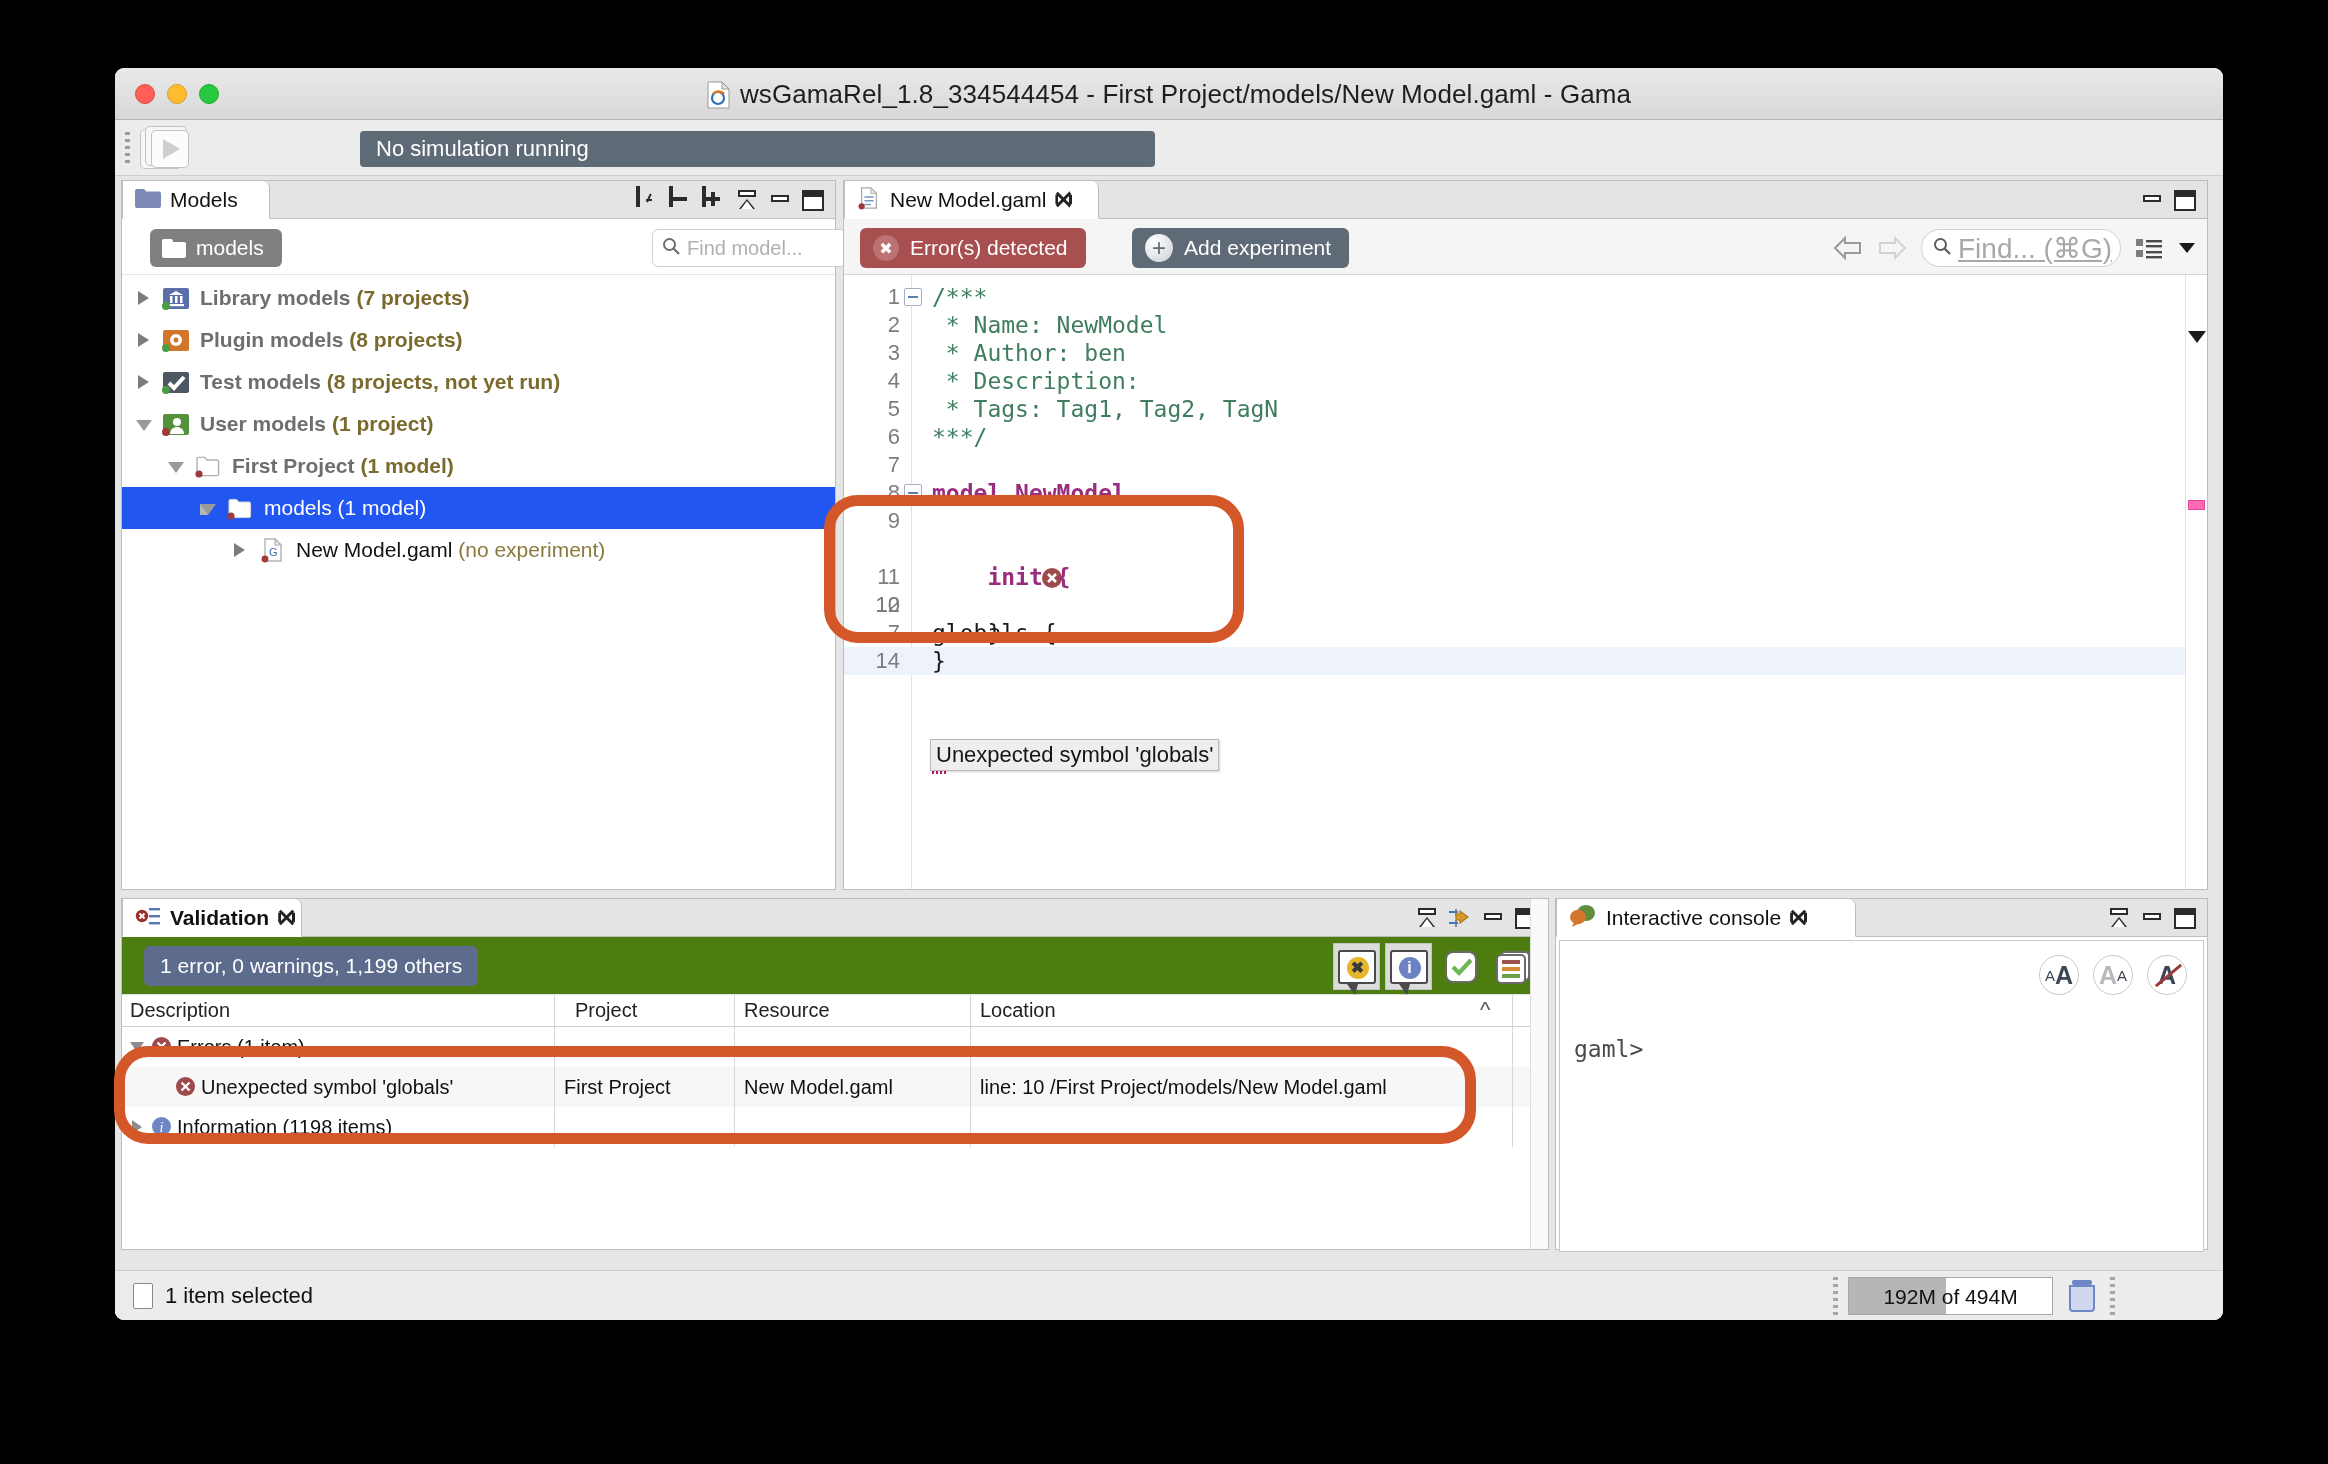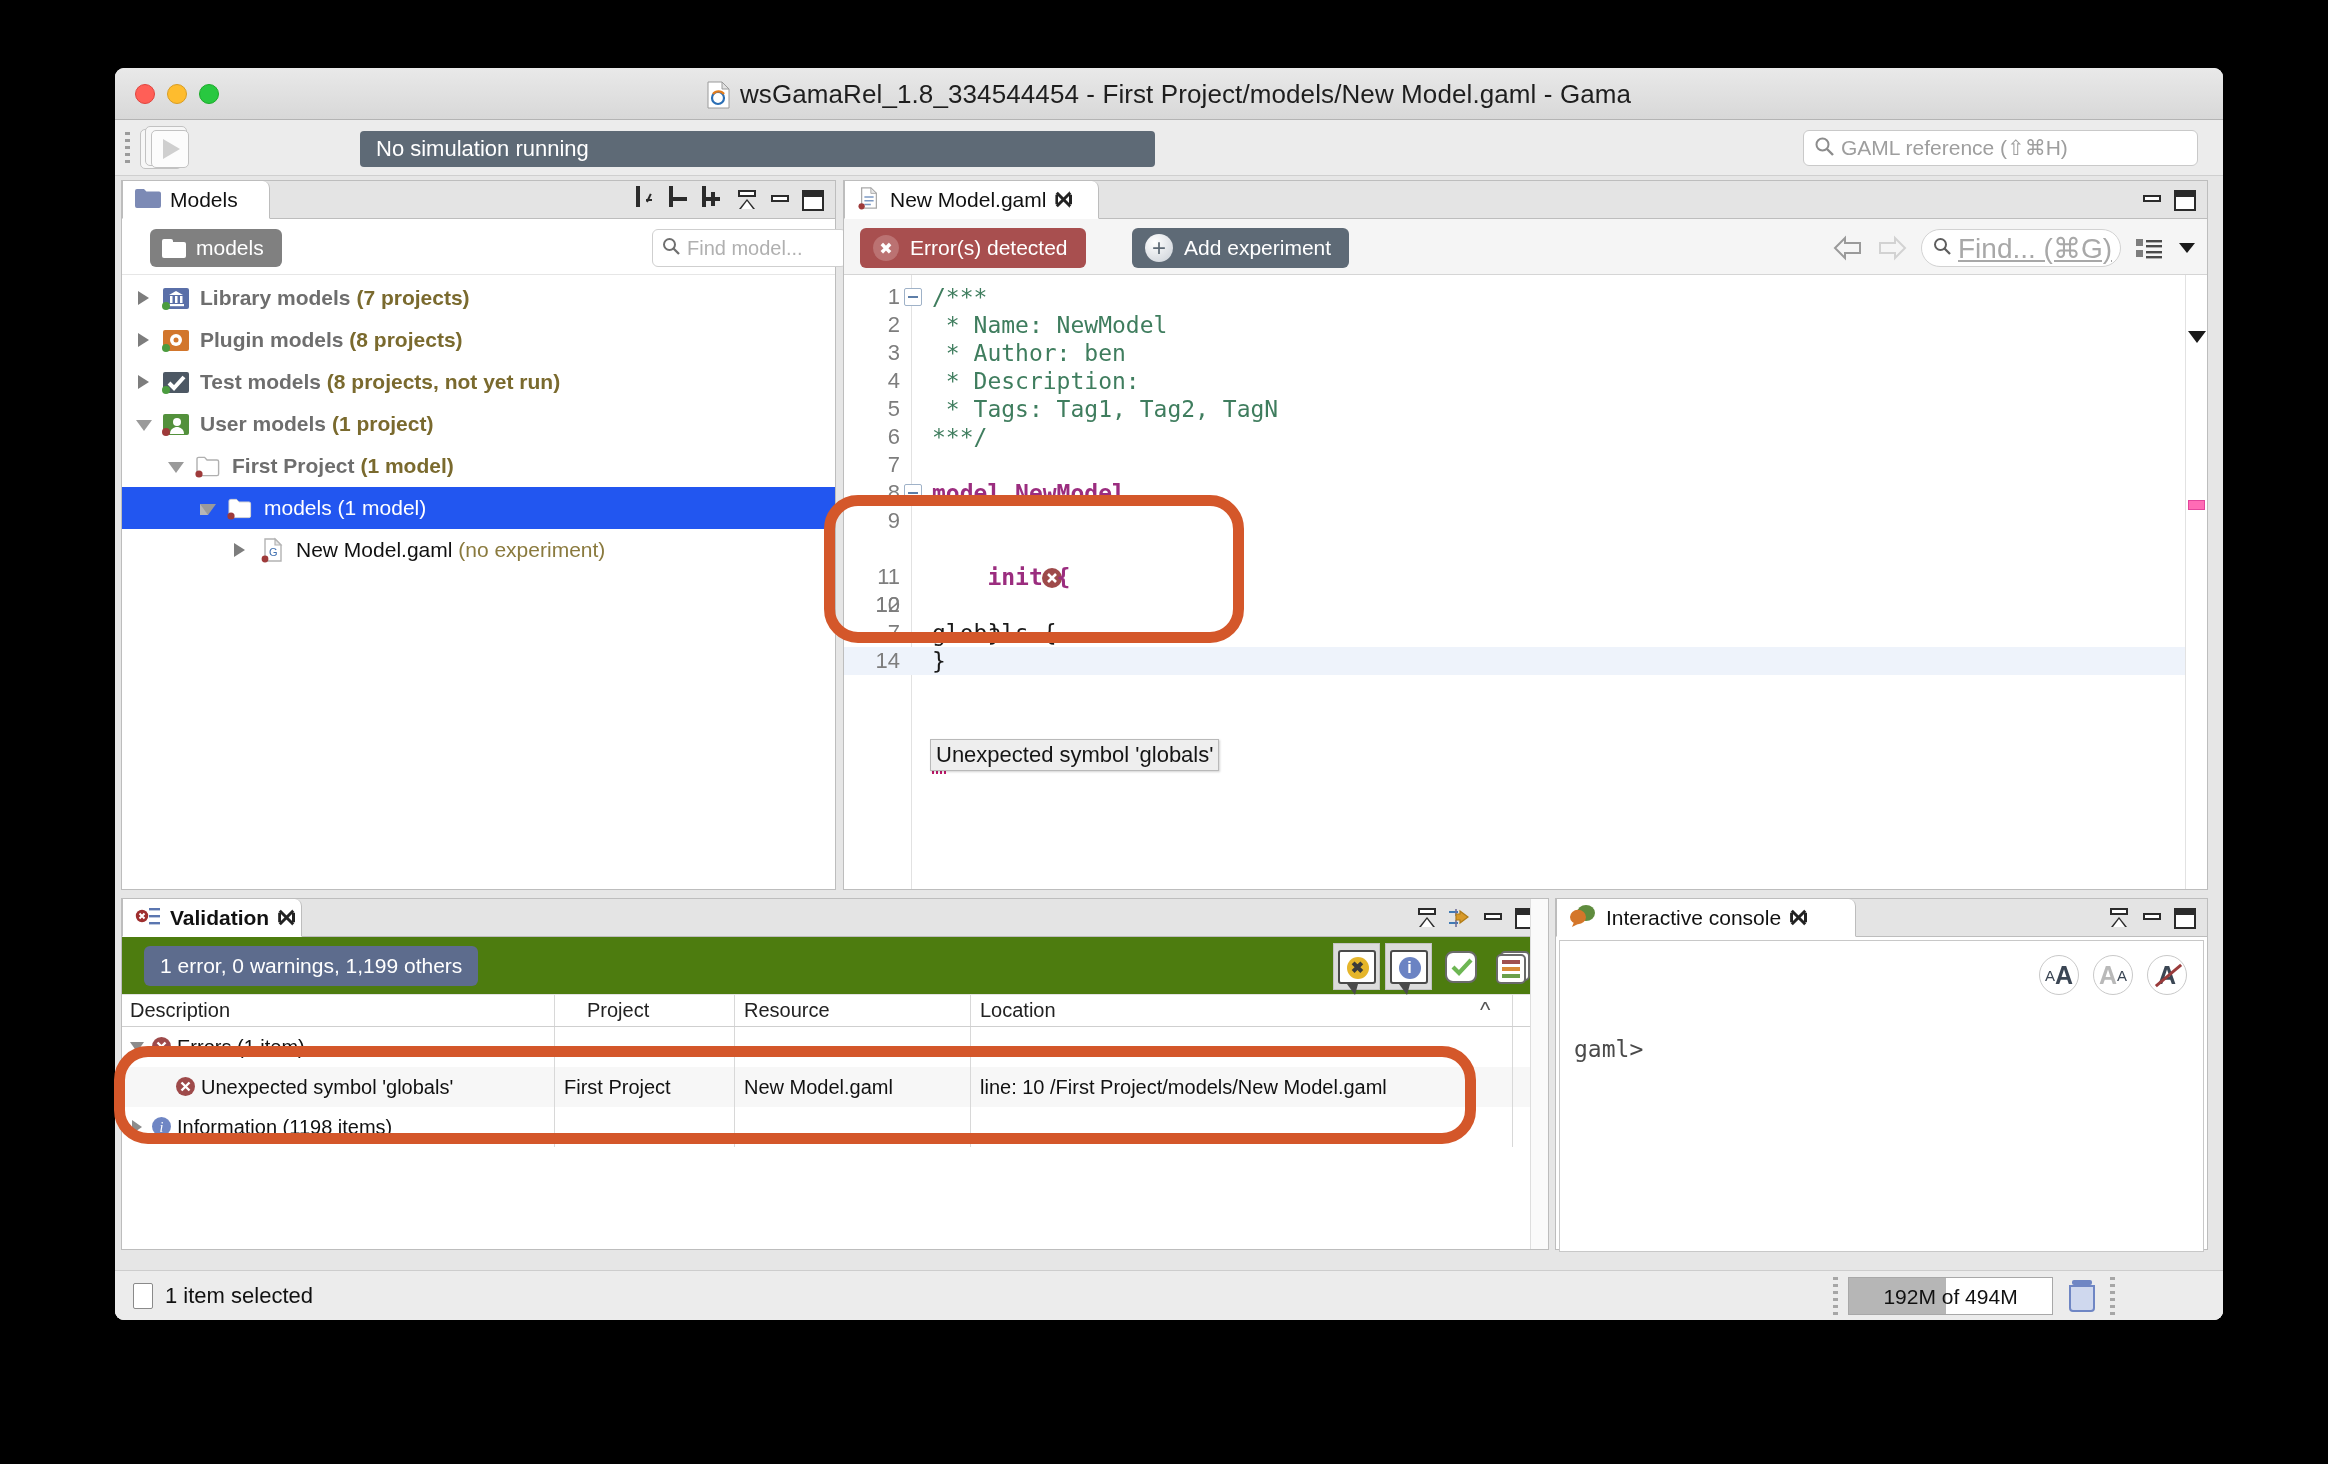--- a/index.html
+++ b/index.html
@@ -288,29 +288,20 @@
     <div class="grip"></div>
     <div class="play-stack">
       <div class="card c1"></div>
           <div class="card c2"></div>
           <div class="card c3"></div>
       <div class="play-tri"></div>
     </div>
     <div class="sim-status">
       <span>No simulation running</span>
     </div>
-    <div class="gaml-search">
-      <span>
-        <svg width="21" height="21" viewBox="0 0 21 21">
-              <circle cx="8.5" cy="8.5" r="6" fill="none" stroke="#8c8c8c" stroke-width="2"></circle>
-              <line x1="13" y1="13" x2="19" y2="19" stroke="#8c8c8c" stroke-width="2.4"></line>
-            </svg>
-      </span>
-      <span class="ph">GAML reference (⇧⌘H)</span>
-    </div>
   </div>
 
   <div class="body">
 
    <div class="part" id="models-part">
      <div class="part-tabbar">
        <div class="tab" style="width:148px;">
          <span>
            <svg width="26" height="20" viewBox="0 0 26 20">
                   <path d="M0 3a2 2 0 0 1 2-2h7l2.4 2.6H24a2 2 0 0 1 2 2V18a2 2 0 0 1-2 2H2a2 2 0 0 1-2-2z" fill="#7c8ab5"></path>
@@ -646,21 +637,21 @@
                   <rect x="9" y="12" width="18" height="4" fill="#a05050"></rect>
                   <rect x="9" y="19" width="18" height="4" fill="#d88a38"></rect>
                   <rect x="9" y="26" width="18" height="4" fill="#6aa04a"></rect>
                 </svg>
          </span>
        </div>
      </div>
 
      <div class="table-head">
        <span class="th" style="left:8px;">Description</span>
-       <span class="th" style="left:465px;">Project</span>
+       <span class="th" style="left:453px;">Project</span>
        <span class="th" style="left:622px;">Resource</span>
        <span class="th" style="left:858px;">Location</span>
        <span class="vline" style="left:432px;"></span>
        <span class="vline" style="left:612px;"></span>
        <span class="vline" style="left:848px;"></span>
        <span class="vline" style="left:1390px;"></span>
        <span class="th" style="left:1358px;top:2px;font-size:22px;color:#555;">^</span>
      </div>
 
      <div class="val-rows">

